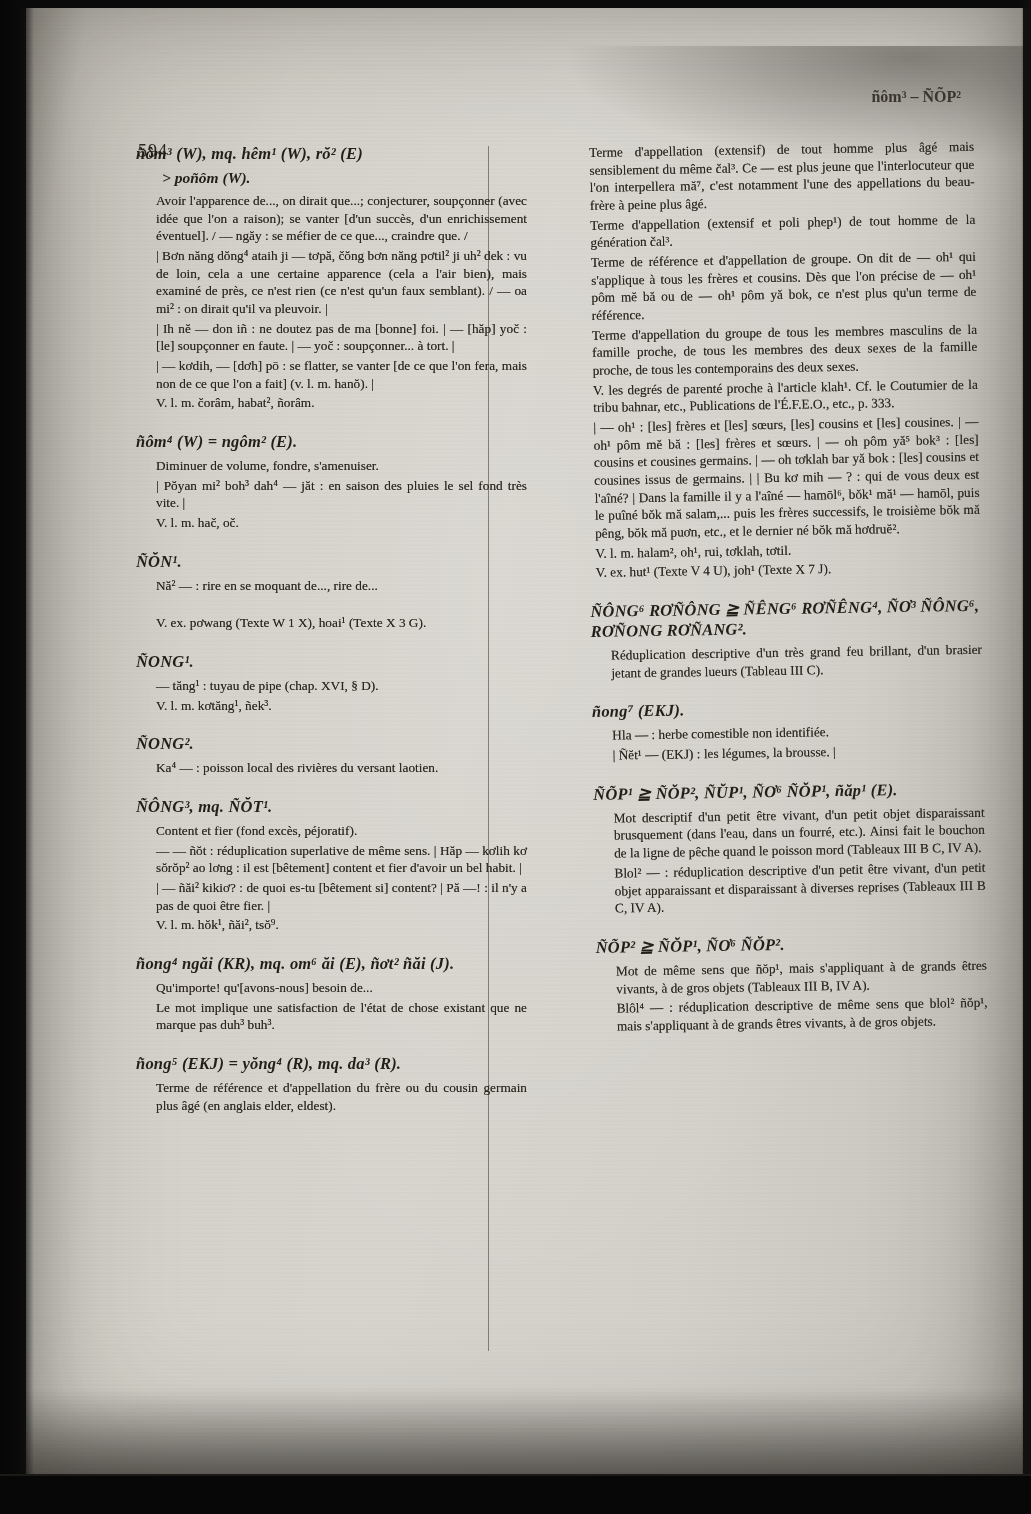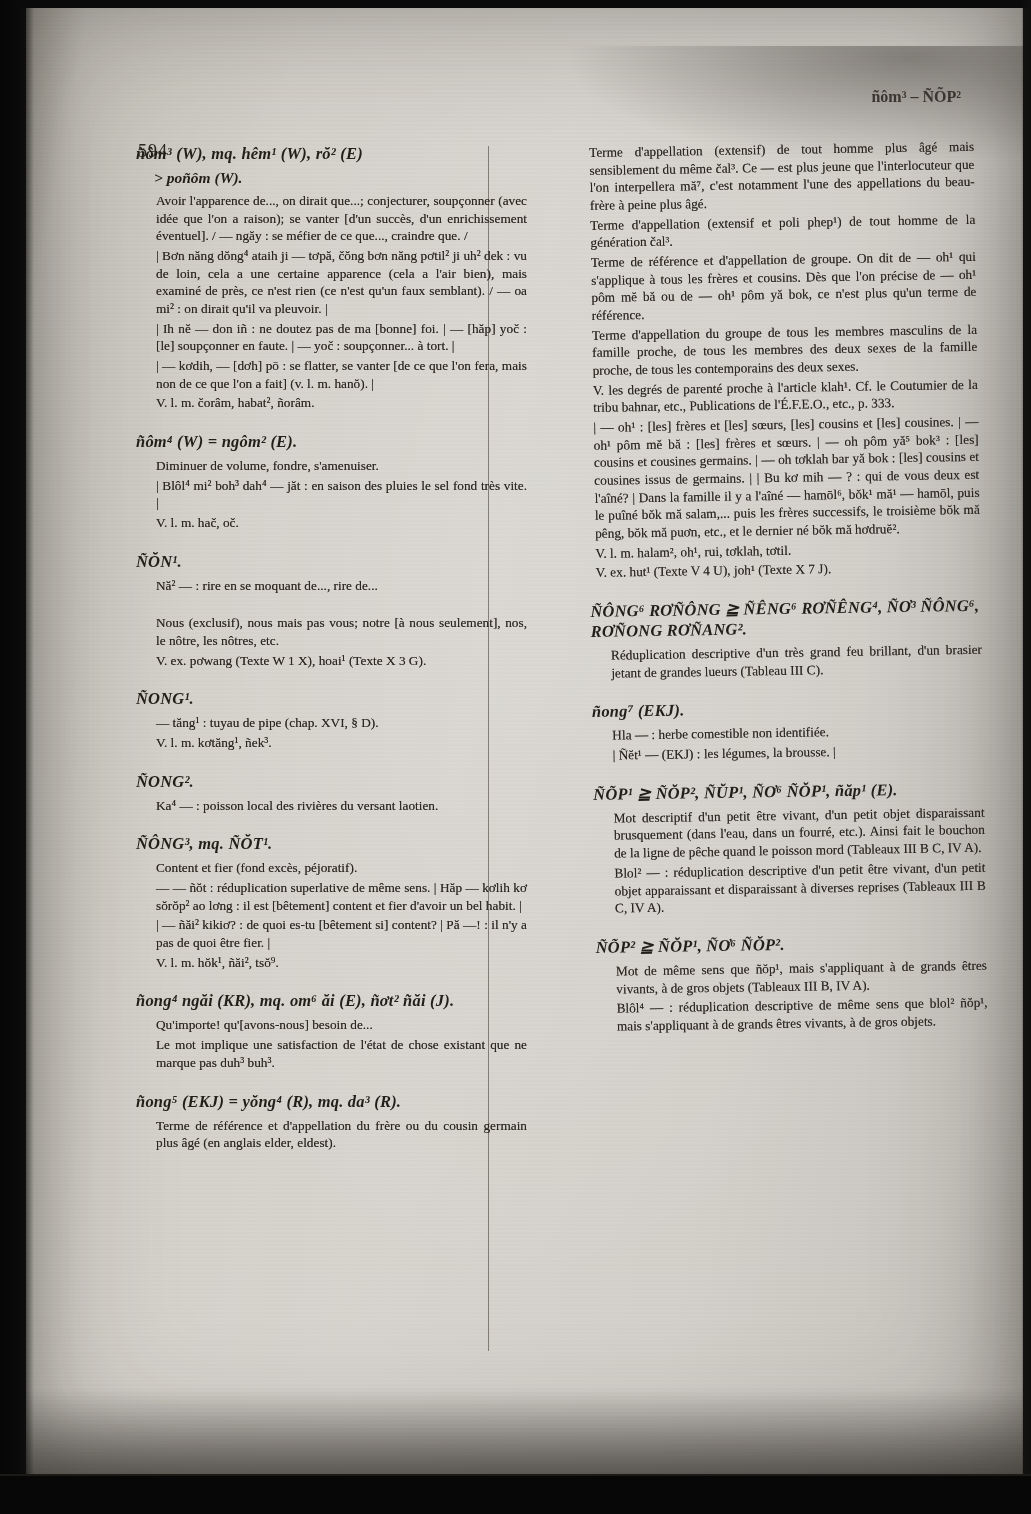--- a/index.html
+++ b/index.html
@@ -31,21 +31,21 @@
   .head-right{position:absolute;right:62px;top:82px;font-size:16px;font-weight:700;color:#3a352e;}
 
   
   .columns{position:absolute;left:110px;top:138px;width:838px;display:grid;grid-template-columns:1fr 1fr;column-gap:56px;}
   .divider{position:absolute;left:462px;top:140px;height:1205px;width:1px;background:rgba(60,52,42,0.55);}
   .column{color:#29251f;}
   .column.right{transform:rotate(-0.9deg);transform-origin:0 0;}
 
   .entry{margin:0 0 20px 0;}
   .headword{font-weight:700;font-style:italic;font-size:16.5px;color:#221e18;margin:0 0 5px 0;letter-spacing:.2px;}
-  .subhead{font-weight:700;font-style:italic;font-size:15.5px;margin:0 0 5px 18px;color:#221e18;}
+  .subhead{font-weight:700;font-style:italic;font-size:15.5px;margin:0 0 5px 26px;color:#221e18;}
   .entry-body{margin-left:20px;}
   .entry-body p{margin:0 0 2px 0;font-size:13.3px;line-height:1.33;text-align:justify;
     color:#2c2720;text-shadow:0 0 .4px rgba(44,39,32,.6);}
   .entry.cont .entry-body{margin-left:6px;}
 </style>
 </head>
 <body>
 
 <div class="scan">
   <div class="page">
@@ -69,33 +69,32 @@
               <p>| Bơn năng dŏng⁴ ataih ji — tơpă, čŏng bơn năng pơtil² ji uh² dek : vu de loin, cela a une certaine apparence (cela a l'air bien), mais examiné de près, ce n'est rien (ce n'est qu'un faux semblant). / — oa mi² : on dirait qu'il va pleuvoir. |</p>
               <p>| Ih nĕ — don iñ : ne doutez pas de ma [bonne] foi. | — [hăp] yoč : [le] soupçonner en faute. | — yoč : soupçonner... à tort. |</p>
               <p>| — kơdih, — [dơh] pō : se flatter, se vanter [de ce que l'on fera, mais non de ce que l'on a fait] (v. l. m. hanŏ). |</p>
               <p>V. l. m. čorâm, habat², ñorâm.</p>
             </div>
           </article>
           <article class="entry">
             <div class="headword">ñôm⁴ (W) = ngôm² (E).</div>
             <div class="entry-body">
               <p>Diminuer de volume, fondre, s'amenuiser.</p>
-              <p>| Blôl⁴ mi² boh³ dah⁴ — jăt : en saison des pluies le sel fond très vite. |</p>
+              <p>| Pŏyan mi² boh³ dah⁴ — jăt : en saison des pluies le sel fond très vite. |</p>
               <p>V. l. m. hač, oč.</p>
             </div>
           </article>
           <article class="entry">
             <div class="headword">ÑŎN¹.</div>
             <div class="entry-body">
               <p>Nă² — : rire en se moquant de..., rire de...</p>
             </div>
           </article>
           <article class="entry">
             <div class="entry-body">
-              <p>Nous (exclusif), nous mais pas vous; notre [à nous seulement], nos, le nôtre, les nôtres, etc.</p>
               <p>V. ex. pơwang (Texte W 1 X), hoai¹ (Texte X 3 G).</p>
             </div>
           </article>
           <article class="entry">
             <div class="headword">ÑONG¹.</div>
             <div class="entry-body">
               <p>— tăng¹ : tuyau de pipe (chap. XVI, § D).</p>
               <p>V. l. m. kơtăng¹, ñek³.</p>
             </div>
           </article>

